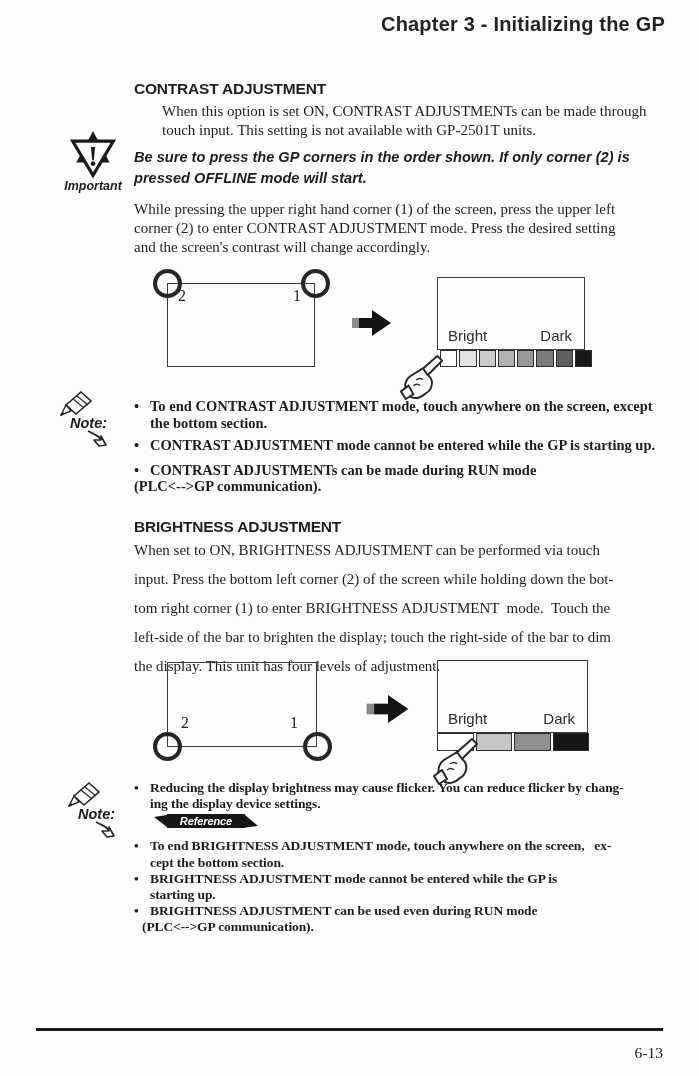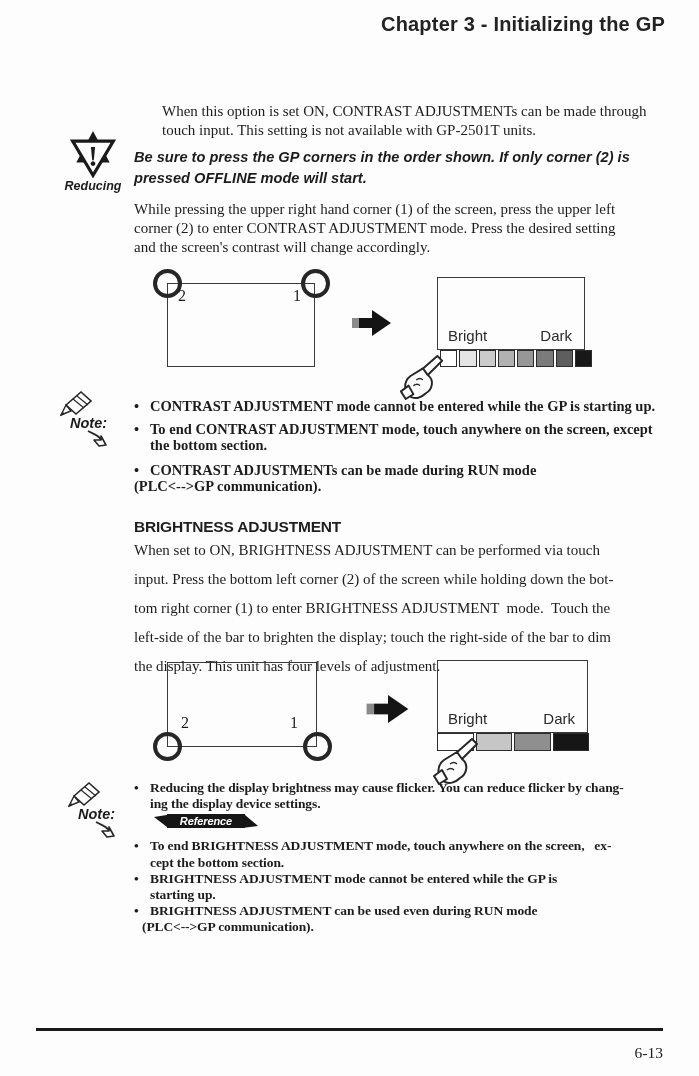--- a/index.html
+++ b/index.html
@@ -93,30 +93,31 @@
   .footer-left { left:38px; top:1042px; font-style:italic; font-size:19px;margin-top:36px; }
   .footer-right { right:36px; top:1044px; font-size:15.5px; }
 </style>
 </head>
 <body>
 
 <div class="page">
 
   <div class="abs chapter-title">Chapter 3 - Initializing the GP</div>
 
+  <div id="s1-heading" class="abs sec-heading">CONTRAST ADJUSTMENT</div>
   <div id="s1-intro" class="abs body-text pre">When this option is set ON, CONTRAST ADJUSTMENTs can be made through
 touch input. This setting is not available with GP-2501T units.</div>
 
   <div class="abs important-icon">
     <svg width="52" height="50" viewBox="0 0 56 54">
       <polygon points="28,1 10,35 46,35" fill="#1a1a1a"></polygon>
       <polygon points="6,12 50,12 28,49" fill="#fdfdfd" stroke="#1a1a1a" stroke-width="3.4"></polygon>
       <text x="28" y="39" font-size="31" font-weight="bold" text-anchor="middle" fill="#1a1a1a" font-family="Liberation Serif, serif">!</text>
     </svg>
-    <div class="important-label">Reducing</div>
+    <div class="important-label">Important</div>
   </div>
   <div class="abs important-text pre">Be sure to press the GP corners in the order shown. If only corner (2) is
 pressed OFFLINE mode will start.</div>
 
   <div id="s1-body" class="abs body-text pre">While pressing the upper right hand corner (1) of the screen, press the upper left
 corner (2) to enter CONTRAST ADJUSTMENT mode. Press the desired setting
 and the screen's contrast will change accordingly.</div>
 
   <div id="diagram1" class="abs diagram">
     <div id="d1-rect" class="screen"></div>
@@ -165,26 +166,26 @@
     </svg>
     <div class="note-label">Note:</div>
     <svg class="note-arrow" width="26" height="20" viewBox="0 0 26 20">
       <path d="M2 2 C9 6 13 6 15 11" fill="none" stroke="#262626" stroke-width="1.8"></path>
       <path d="M15 11 L8 11 L13 17 L20 16 L15 7 Z" fill="#fdfdfd" stroke="#262626" stroke-width="1.6" stroke-linejoin="round"></path>
     </svg>
   </div>
   <div id="note1-content" class="abs note-content">
     <div class="bullet">
       <span class="dot"></span>
-      <span class="btext">CONTRAST ADJUSTMENT mode cannot be entered while the GP is starting up.</span>
-    </div>
-    <div class="bullet">
-      <span class="dot"></span>
       <span class="btext">To end CONTRAST ADJUSTMENT mode, touch anywhere on the screen, except
 the bottom section.</span>
+    </div>
+    <div class="bullet">
+      <span class="dot"></span>
+      <span class="btext">CONTRAST ADJUSTMENT mode cannot be entered while the GP is starting up.</span>
     </div>
     <div class="bullet" style="margin-bottom:0;margin-top:8px;">
       <span class="dot"></span>
       <span class="btext">CONTRAST ADJUSTMENTs can be made during RUN mode</span>
     </div>
     <div class="continuation">(PLC&lt;--&gt;GP communication).</div>
   </div>
 
   <div id="s2-heading" class="abs sec-heading">BRIGHTNESS ADJUSTMENT</div>
   <div id="s2-intro" class="abs body-text pre">When set to ON, BRIGHTNESS ADJUSTMENT can be performed via touch

